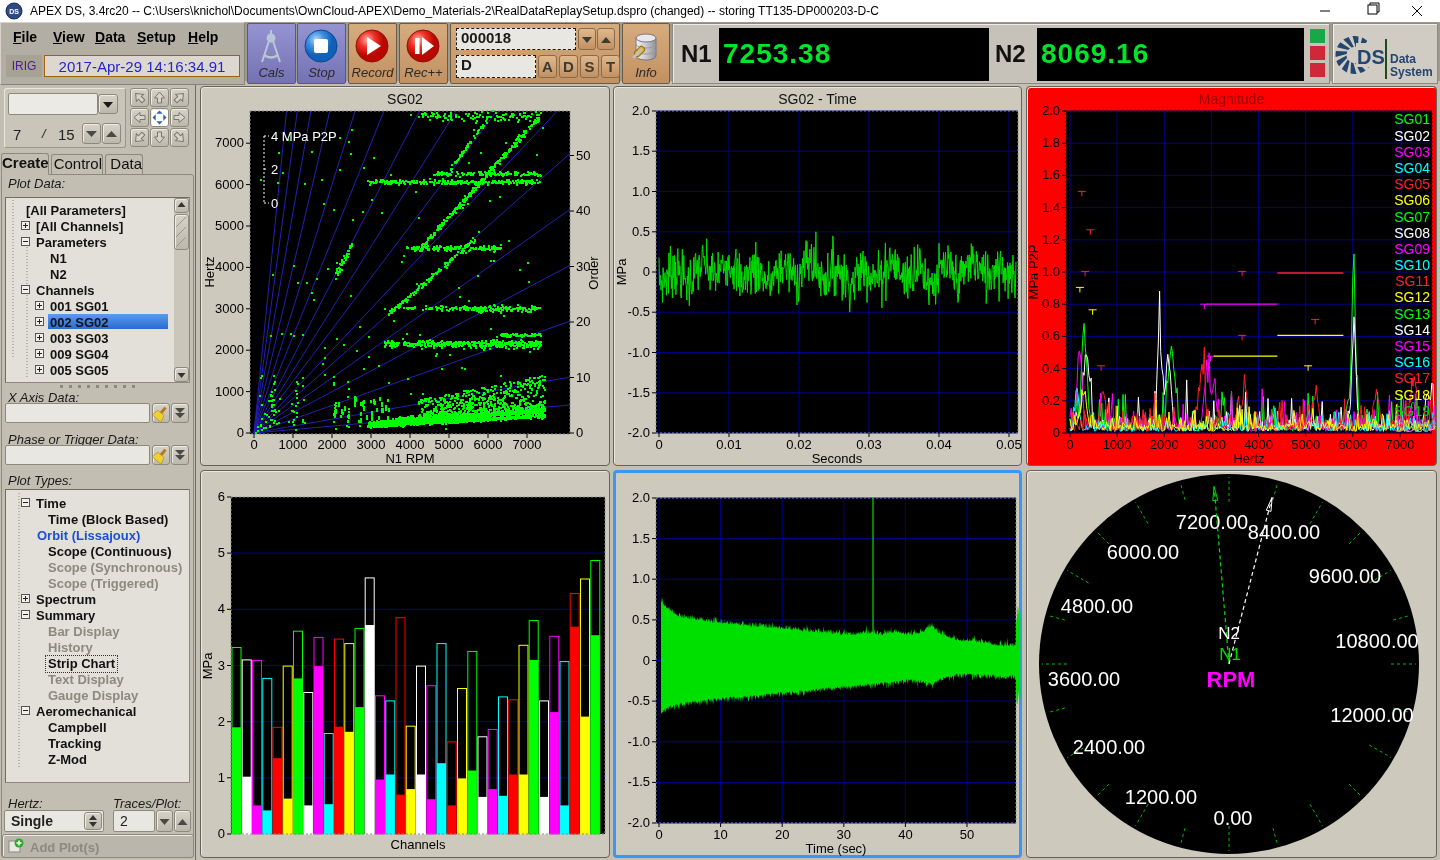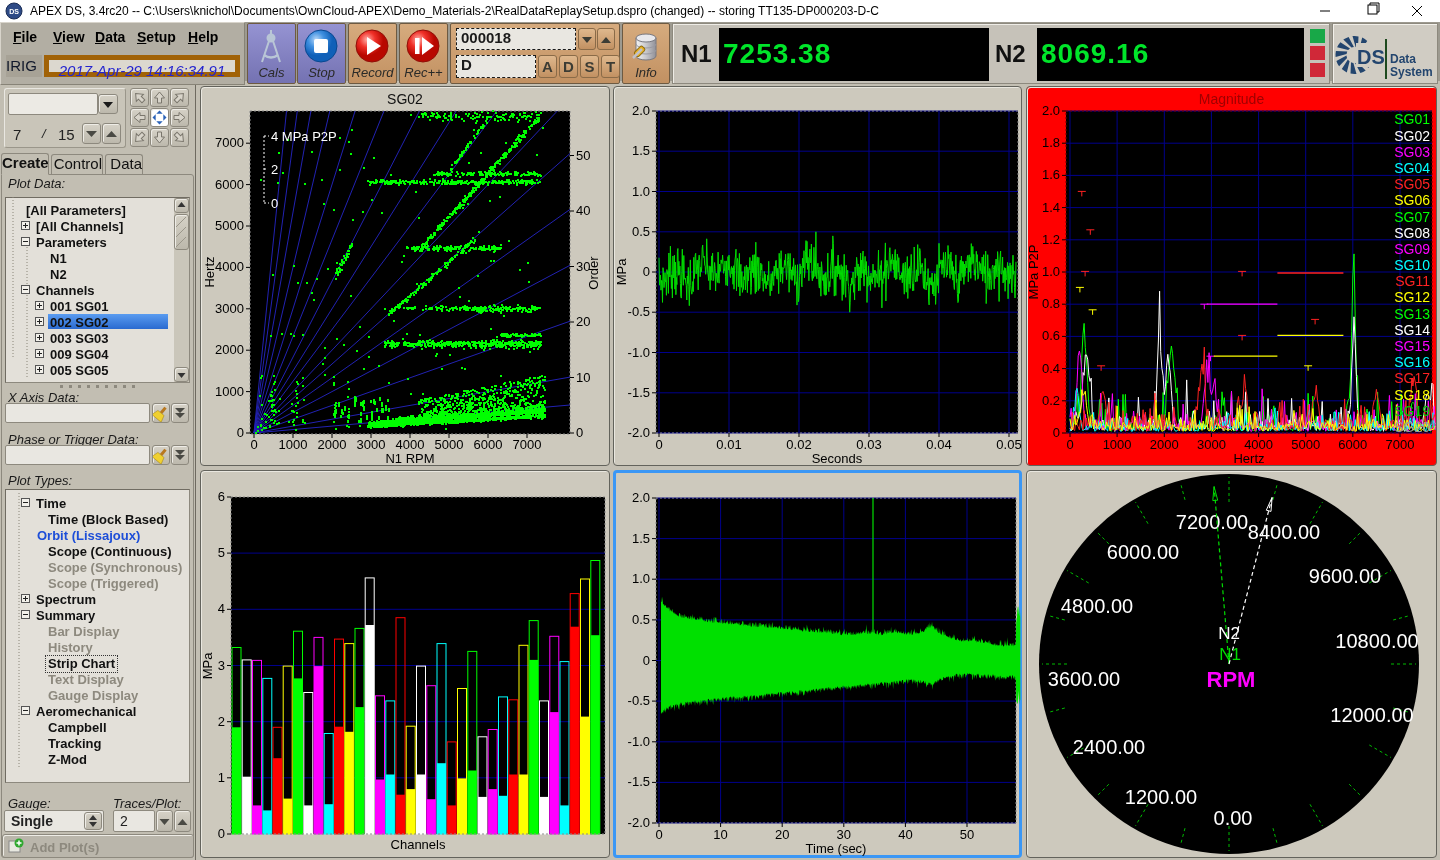--- a/index.html
+++ b/index.html
@@ -7,22 +7,22 @@
 #titlebar .t{position:absolute;left:30px;top:4px;white-space:nowrap}
 .winbtn{position:absolute;top:0;width:46px;height:22px;color:#000;text-align:center}
 #toolbar{left:0;top:22px;width:1440px;height:59px;background:#9d9a90}
 .tbtn{position:absolute;top:1px;height:61px;border:1px solid #6d5a42;border-radius:2px;text-align:center}
 .tbtn .cap{position:absolute;bottom:3px;left:0;right:0;font-style:italic;font-size:13px;color:#2a2a28}
 .purp{background:linear-gradient(#9593d2,#7472b2)}
 .tan{background:linear-gradient(#d6ab7e,#c29162)}
 #menublock{position:absolute;left:0;top:0;width:245px;height:63px;background:#b2aea3;border:1px solid #878377;border-top-color:#d8d4cb;border-left-color:#d8d4cb}
 .menu{position:absolute;top:6px;font-weight:bold;font-size:14px;color:#000}
 .menu u{text-decoration:underline}
-#irig{position:absolute;left:5px;top:32px;width:36px;height:22px;background:#a7a296;color:#0f172a;font-size:15px;line-height:22px}
-#dtime{position:absolute;left:43px;top:32px;width:196px;height:22px;background:#dcd8cf;color:#2424cf;font-size:15px;font-style:italic;text-align:center;line-height:22px;border:5px solid #a16207}
+#irig{position:absolute;left:5px;top:32px;width:36px;height:22px;background:#a7a296;color:#4c1d95;font-size:12px;text-align:center;line-height:22px}
+#dtime{position:absolute;left:43px;top:32px;width:196px;height:22px;background:#dcd8cf;color:#2424cf;font-size:15px;text-align:center;line-height:22px;border:1px solid #a16207}
 .fld{position:absolute;background:#e9e7e1;border:1px dashed #1a1a1a;font-size:15px;font-weight:bold;color:#1a1a1a;padding-left:4px;text-align:left}
 .sbtn{position:absolute;background:linear-gradient(#dfb88d,#c29162);border:1px solid #8a6b48;border-radius:3px;text-align:center;font-weight:bold;color:#3c3c34;font-size:15px}
 #n1n2{position:absolute;left:672px;top:1px;width:658px;height:61px;background:#c6c2b9;border:1px solid #8d897e;box-shadow:inset 1px 1px 0 #eeece6}
 .lcd{position:absolute;top:4px;height:53px;background:#000}
 .lcd span{position:absolute;left:4px;top:10px;font-size:28px;font-weight:bold;color:#00e52a;letter-spacing:1px}
 .nlab{position:absolute;top:16px;font-size:24px;font-weight:bold;color:#111}
 .ind{position:absolute;left:637px;width:15px;height:14px}
 #logo{position:absolute;left:1332px;top:1px;width:106px;height:61px;background:#d0ccc3;border:1px solid #8d897e;box-shadow:inset 1px 1px 0 #f2f0ea}
 #sidebar{left:0;top:85px;width:196px;height:775px;background:#c2beb2;border-right:1px solid #6e6a60}
 .panel3d{position:absolute;background:#c9c5b9;border:1px solid #9a968a;border-top-color:#e9e7e1;border-left-color:#e9e7e1;border-radius:3px}
@@ -405,21 +405,21 @@
 <div class="trow" style="left:46px;top:571px;color:#111;outline:1px dotted #333;padding:0 2px">Strip Chart</div>
 <div class="trow" style="left:48px;top:587px;color:#8d897e">Text Display</div>
 <div class="trow" style="left:48px;top:603px;color:#8d897e">Gauge Display</div>
 <div class="pm" style="left:21px;top:621px">
       <i></i>
     </div>
 <div class="trow" style="left:36px;top:619px;color:#111">Aeromechanical</div>
 <div class="trow" style="left:48px;top:635px;color:#111">Campbell</div>
 <div class="trow" style="left:48px;top:651px;color:#111">Tracking</div>
 <div class="trow" style="left:48px;top:667px;color:#111">Z-Mod</div>
-<div class="lbl" style="left:8px;top:711px">Gauge:</div>
+<div class="lbl" style="left:8px;top:711px">Hertz:</div>
 <div class="lbl" style="left:113px;top:711px">Traces/Plot:</div>
 <div class="input" style="left:4px;top:725px;width:100px;height:22px;font-size:14px;font-weight:bold;color:#222;line-height:20px;padding-left:6px">Single</div>
 <div class="btn3d" style="left:84px;top:727px;width:18px;height:18px">
       <svg width="16" height="16">
         <path d="M8 2l4 5h-8zM8 14l-4-5h8z" fill="#333"></path>
       </svg>
     </div>
 <div class="input" style="left:113px;top:725px;width:42px;height:22px;font-size:14px;color:#222;line-height:20px;padding-left:6px">2</div>
 <div class="btn3d" style="left:156px;top:725px;width:17px;height:22px">
       <svg width="15" height="20">
@@ -512,20 +512,21 @@
       <line x1="369" y1="179.5" x2="373" y2="179.5" stroke="#000"></line>
       <text x="375.0" y="183.5" font-size="13" fill="#000" text-anchor="start">30</text>
       <line x1="369" y1="124.0" x2="373" y2="124.0" stroke="#000"></line>
       <text x="375.0" y="128.0" font-size="13" fill="#000" text-anchor="start">40</text>
       <line x1="369" y1="68.5" x2="373" y2="68.5" stroke="#000"></line>
       <text x="375.0" y="72.5" font-size="13" fill="#000" text-anchor="start">50</text>
       <text x="397.0" y="186.0" font-size="13" fill="#000" text-anchor="middle" transform="rotate(-90 397.0 186.0)">Order</text>
     </svg>
 </div>
 <div class="plot abs" style="left:613px;top:86px;width:409px;height:380px">
+<div class="ptitle">SG02 - Time</div>
 <svg width="409" height="380">
       <rect x="42" y="24" width="362" height="322" fill="#000"></rect>
       <g stroke="#00008c" stroke-width="1">
         <line x1="42" y1="24.0" x2="404" y2="24.0"></line>
         <line x1="42" y1="64.2" x2="404" y2="64.2"></line>
         <line x1="42" y1="104.5" x2="404" y2="104.5"></line>
         <line x1="42" y1="144.8" x2="404" y2="144.8"></line>
         <line x1="42" y1="185.0" x2="404" y2="185.0"></line>
         <line x1="42" y1="225.2" x2="404" y2="225.2"></line>
         <line x1="42" y1="265.5" x2="404" y2="265.5"></line>

